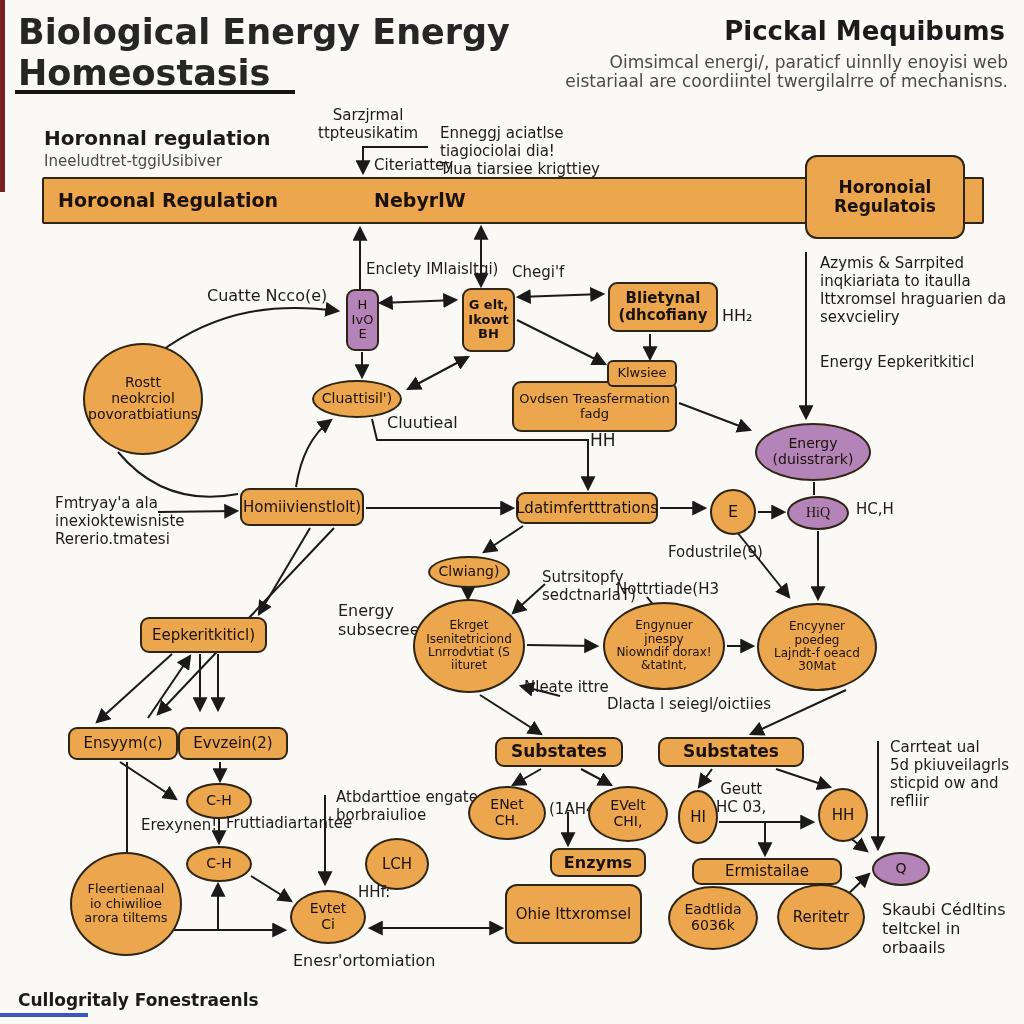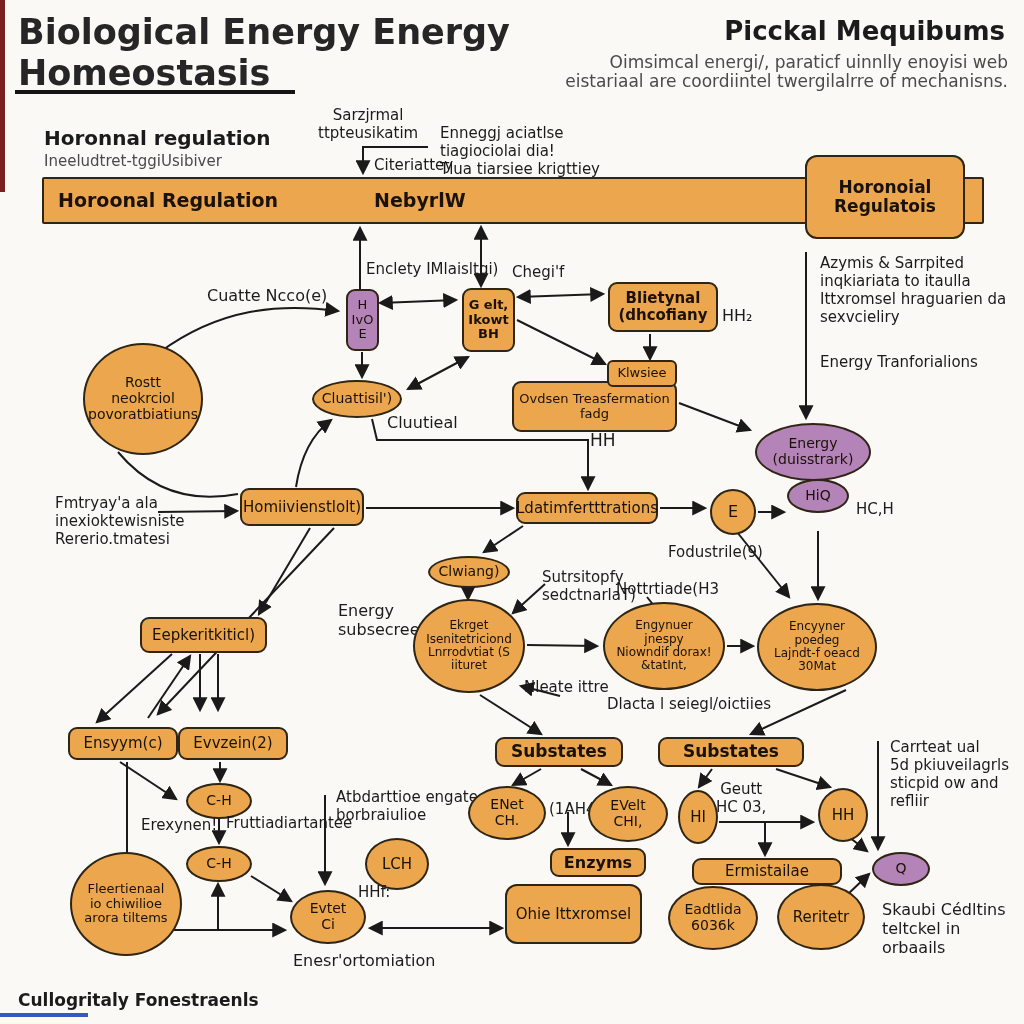--- a/index.html
+++ b/index.html
@@ -137,25 +137,25 @@
   <div class="lb s17 b" style="left:590px;top:430px;font-weight:normal;">HH</div>
 
   <div class="nd el" style="left:83px;top:343px;width:120px;height:112px;">Rostt
 neokrciol
 povoratbiatiuns</div>
 
   <div class="lb" style="left:820px;top:254px;">Azymis &amp; Sarrpited
 inqkiariata to itaulla
 Ittxromsel hraguarien da
 sexvcieliry</div>
-  <div class="lb" style="left:820px;top:353px;">Energy Tranforialions</div>
+  <div class="lb" style="left:820px;top:353px;">Energy Eepkeritkiticl</div>
 
   <div class="nd el pu" style="left:755px;top:423px;width:116px;height:58px;">Energy
 (duisstrark)</div>
-  <div class="nd el pu" style="left:787px;top:479px;width:62px;height:34px;">HiQ</div>
+  <div class="nd el pu" style="left:787px;top:496px;width:62px;height:34px;font-family:Liberation Serif, serif;">HiQ</div>
   <div class="lb" style="left:856px;top:500px;">HC,H</div>
   <div class="nd" style="left:516px;top:492px;width:142px;height:32px;font-size:15px;">Ldatimfertttrations</div>
   <div class="nd el s16" style="left:710px;top:489px;width:46px;height:46px;">E</div>
   <div class="lb" style="left:668px;top:543px;">Fodustrile(9)</div>
 
   <div class="lb" style="left:55px;top:494px;">Fmtryay'a ala
 inexioktewisniste
 Rererio.tmatesi</div>
   <div class="nd" style="left:240px;top:488px;width:124px;height:38px;font-size:15px;">Homiivienstlolt)</div>
   <div class="nd el" style="left:428px;top:556px;width:82px;height:32px;">Clwiang)</div>

